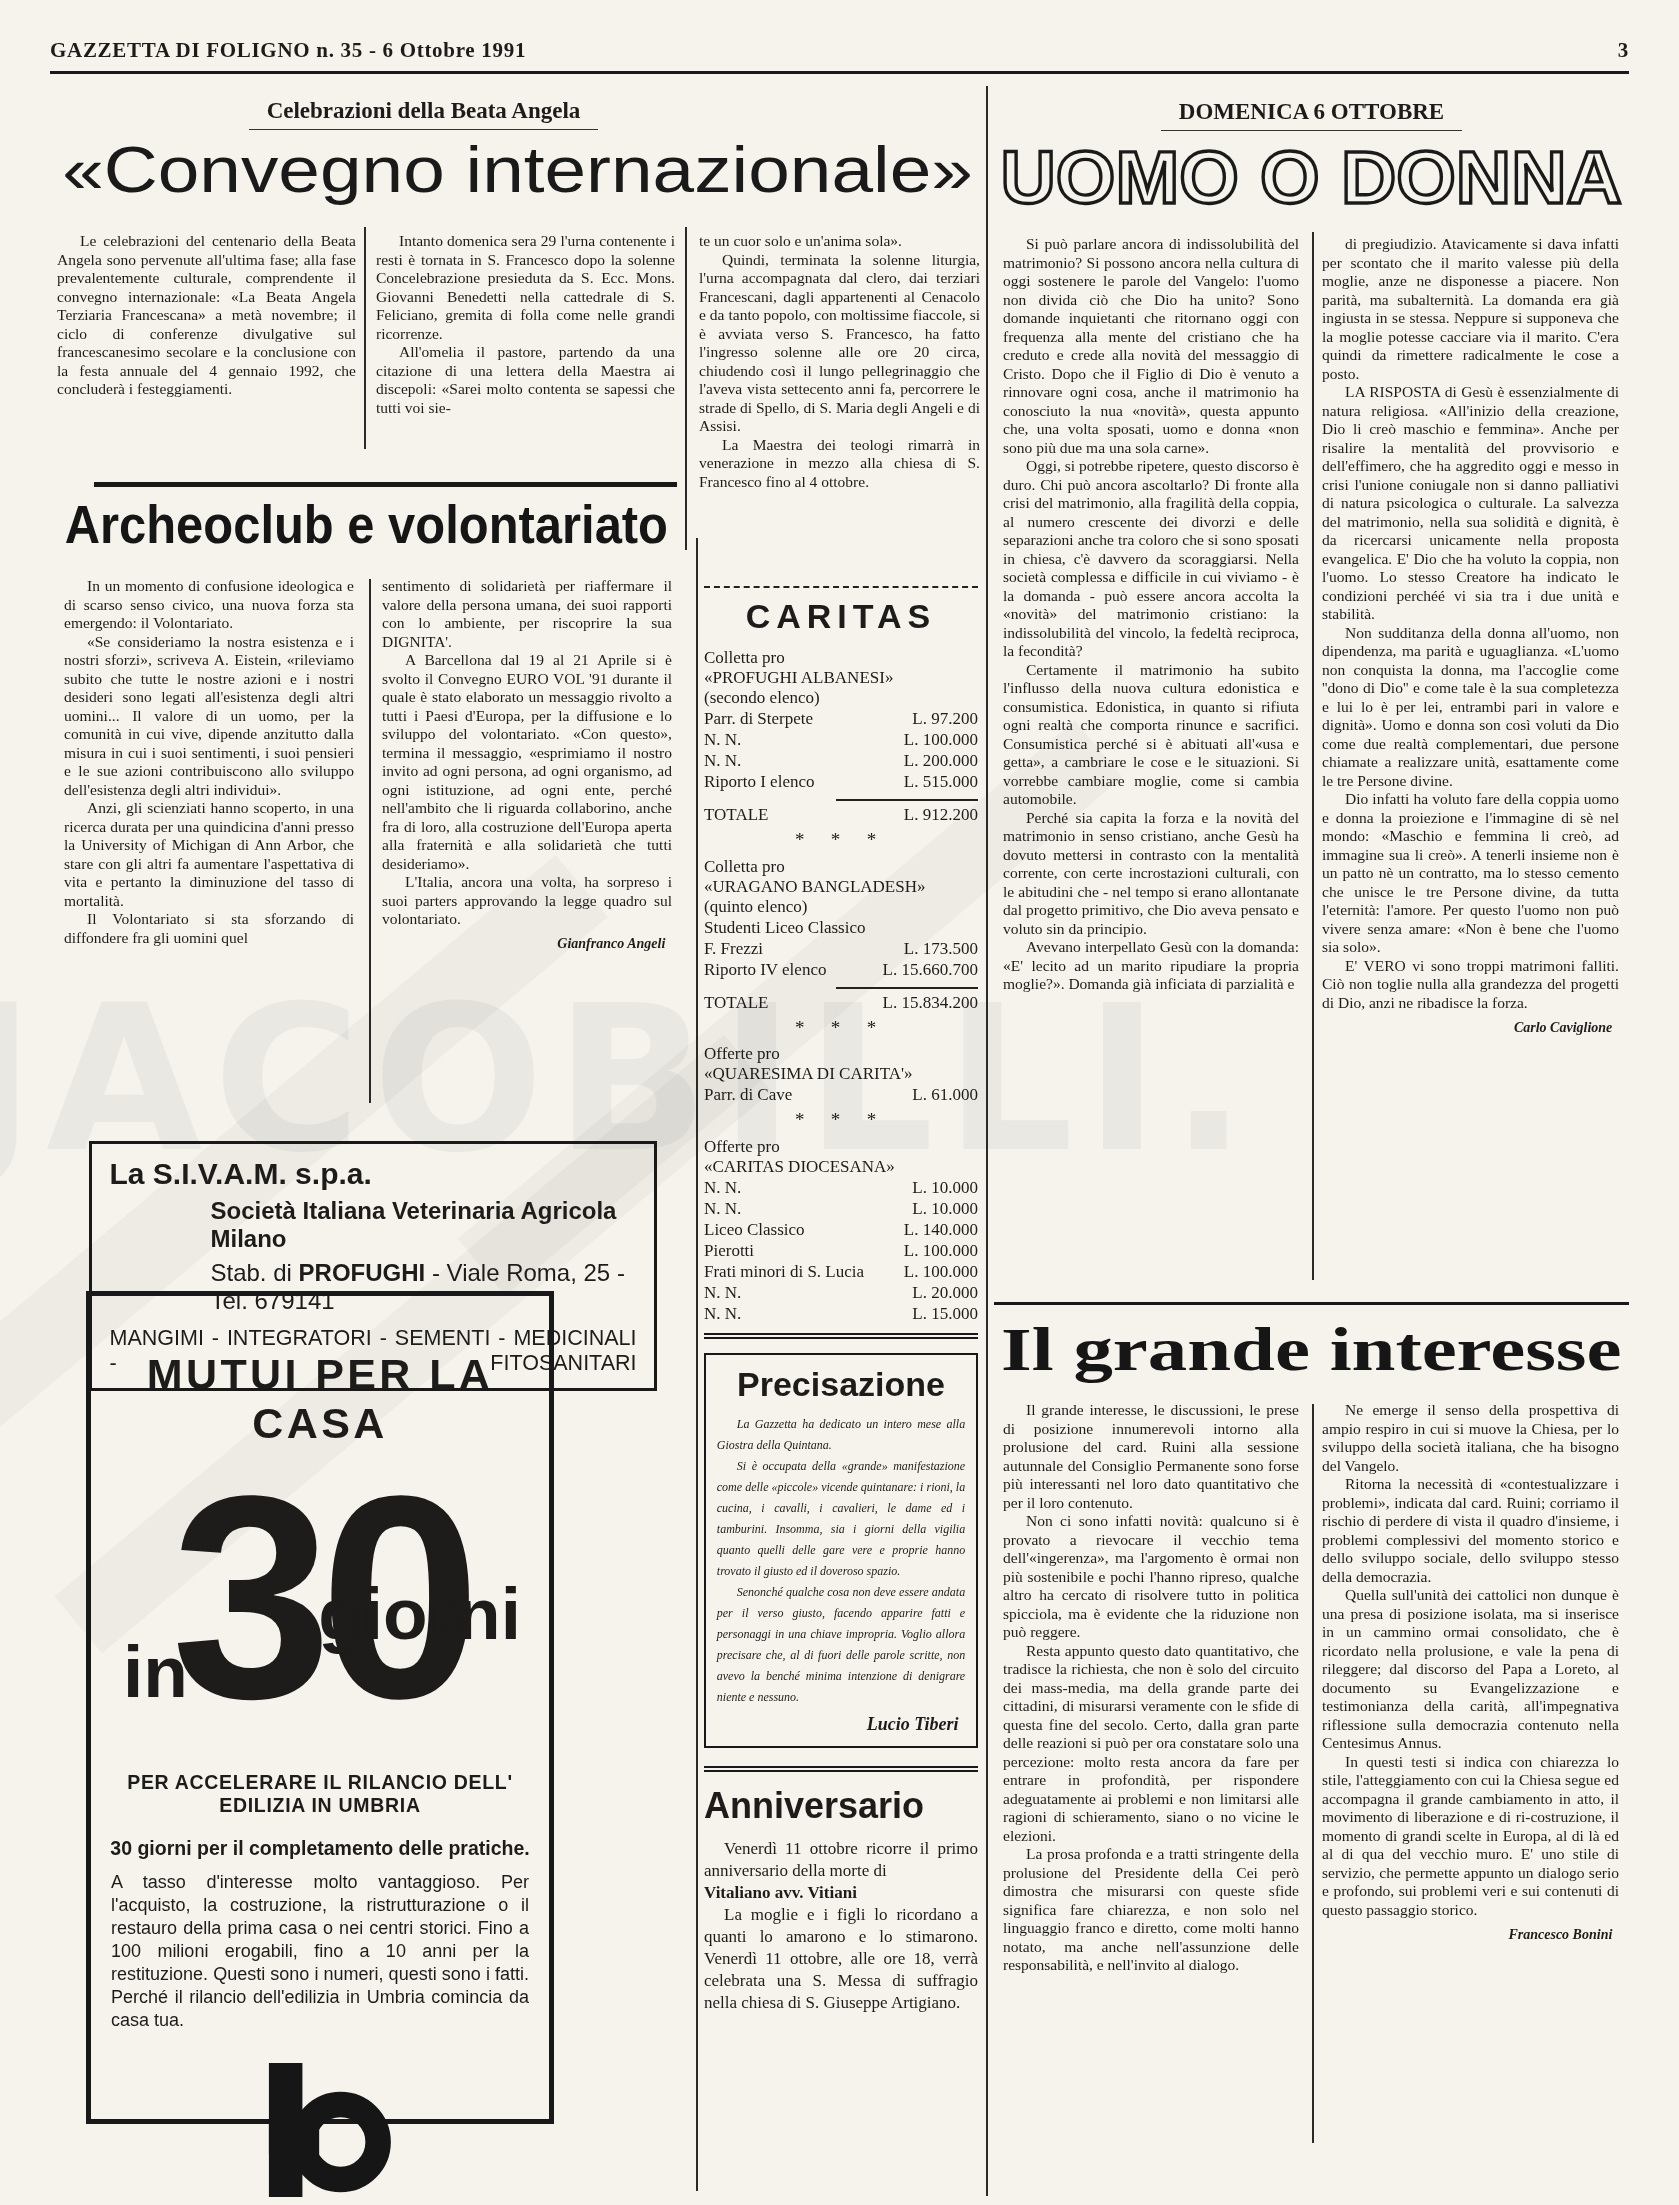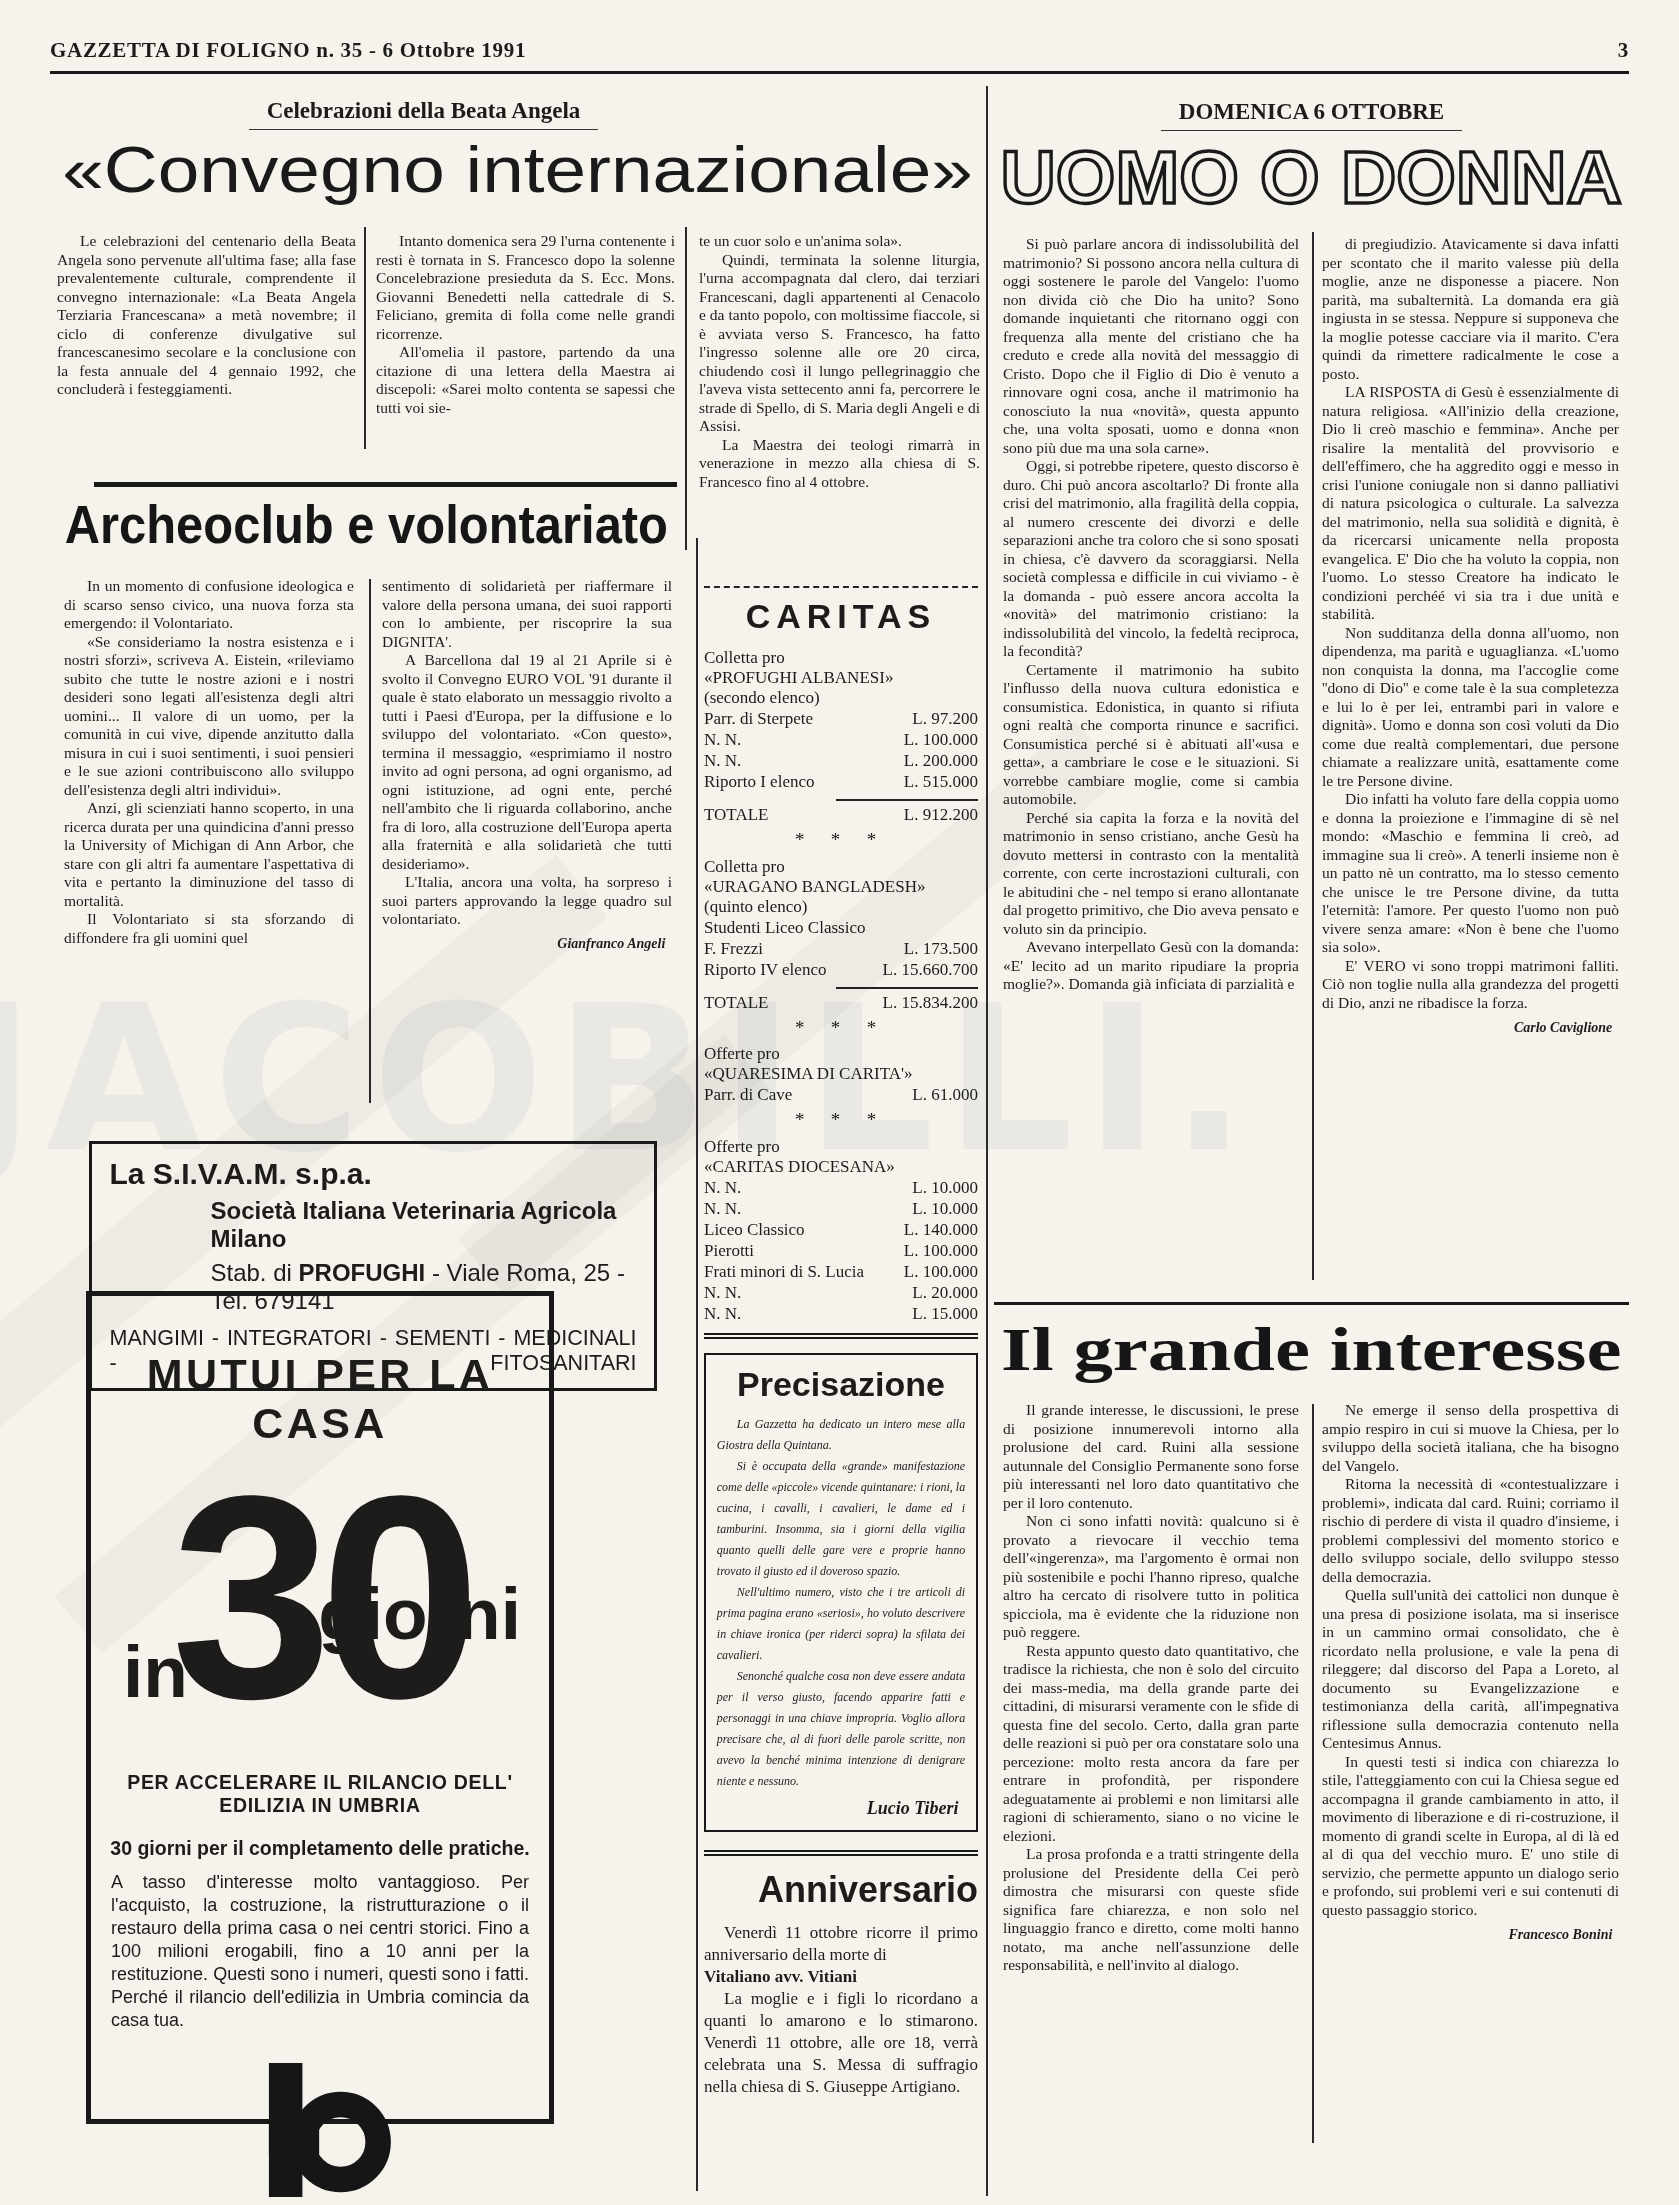--- a/index.html
+++ b/index.html
@@ -35,21 +35,21 @@
   .total-rule{width:142px;margin:6.7px 0 3.4px auto;border-top:2px solid #222;}
   .stars{text-align:center;font-size:19px;letter-spacing:10.8px;margin:4px 0 5.4px;}
   .car-sec{margin-bottom:1.3px;}
   .caritas-endrule{margin-top:9.4px;border-top:2px solid #191919;border-bottom:2px solid #191919;height:6px;}
   .prec-box{margin-top:13.4px;border:2px solid #191919;padding:9.4px 10.8px 10.8px;}
   .prec-title{text-align:center;font-family:"Liberation Sans","DejaVu Sans",sans-serif;
               font-weight:bold;font-size:34px;margin:1.3px 0 9.4px;}
   .prec-box p{margin:0;font-style:italic;font-size:12px;line-height:21px;text-align:justify;text-indent:20px;}
   .ann{margin-top:17.5px;}
   .ann-rule{border-top:2px solid #191919;border-bottom:2px solid #191919;height:6px;margin-bottom:13.4px;}
-  .ann-title{text-align:right;font-family:"Liberation Sans","DejaVu Sans",sans-serif;
+  .ann-title{text-align:left;font-family:"Liberation Sans","DejaVu Sans",sans-serif;
              font-weight:bold;font-size:36px;margin-bottom:10.8px;}
   .ann p{margin:0;font-size:17px;line-height:22px;text-align:justify;text-indent:20px;}
   .ann-name{text-align:center;font-weight:bold;font-size:24px;margin:8px 0;text-indent:0 !important;}
   
   .sivam{position:absolute;left:89px;top:1141px;width:568px;border:3.4px solid #191919;
          padding:13.4px 17.5px 12px;font-family:"Liberation Sans","DejaVu Sans",sans-serif;}
   .sivam-l1{font-weight:bold;font-size:30px;}
   .sivam-l2{font-weight:bold;font-size:24px;margin:5.4px 0 0 101px;}
   .sivam-l3{font-size:24px;margin:6.7px 0 0 101px;}
   .sivam-l3 b{font-weight:bold;}
@@ -249,21 +249,20 @@
           <span>N. N.</span>
           <span>L. 15.000</span>
         </div>
     </div>
     <div class="caritas-endrule"></div>
 
     <div class="prec-box">
       <div class="prec-title">Precisazione</div>
       <p>La Gazzetta ha dedicato un intero mese alla Giostra della Quintana.</p>
       <p>Si è occupata della «grande» manifestazione come delle «piccole» vicende quintanare: i rioni, la cucina, i cavalli, i cavalieri, le dame ed i tamburini. Insomma, sia i giorni della vigilia quanto quelli delle gare vere e proprie hanno trovato il giusto ed il doveroso spazio.</p>
-      <p>Nell'ultimo numero, visto che i tre articoli di prima pagina erano «seriosi», ho voluto descrivere in chiave ironica (per riderci sopra) la sfilata dei cavalieri.</p>
       <p>Senonché qualche cosa non deve essere andata per il verso giusto, facendo apparire fatti e personaggi in una chiave impropria. Voglio allora precisare che, al di fuori delle parole scritte, non avevo la benché minima intenzione di denigrare niente e nessuno.</p>
       <div class="byline" style="font-size:18px;">Lucio Tiberi</div>
     </div>
 
     <div class="ann">
       <div class="ann-rule"></div>
       <div class="ann-title">Anniversario</div>
       <p>Venerdì 11 ottobre ricorre il primo anniversario della morte di</p>
       <p class="ann-name">Vitaliano avv. Vitiani</p>
       <p>La moglie e i figli lo ricordano a quanti lo amarono e lo stimarono. Venerdì 11 ottobre, alle ore 18, verrà celebrata una S. Messa di suffragio nella chiesa di S. Giuseppe Artigiano.</p>

